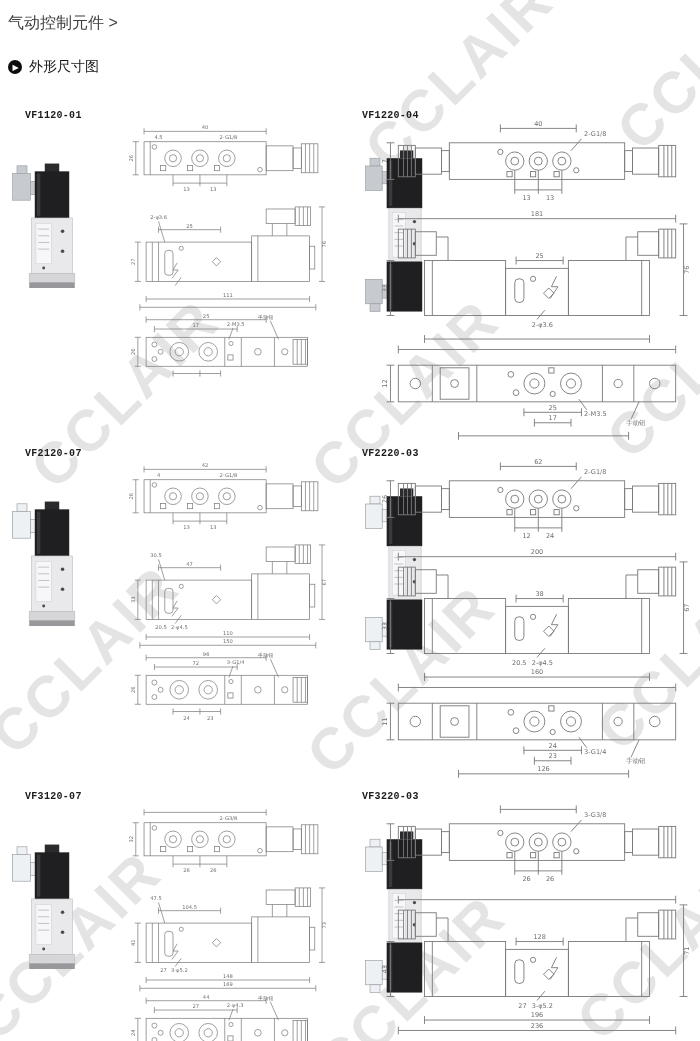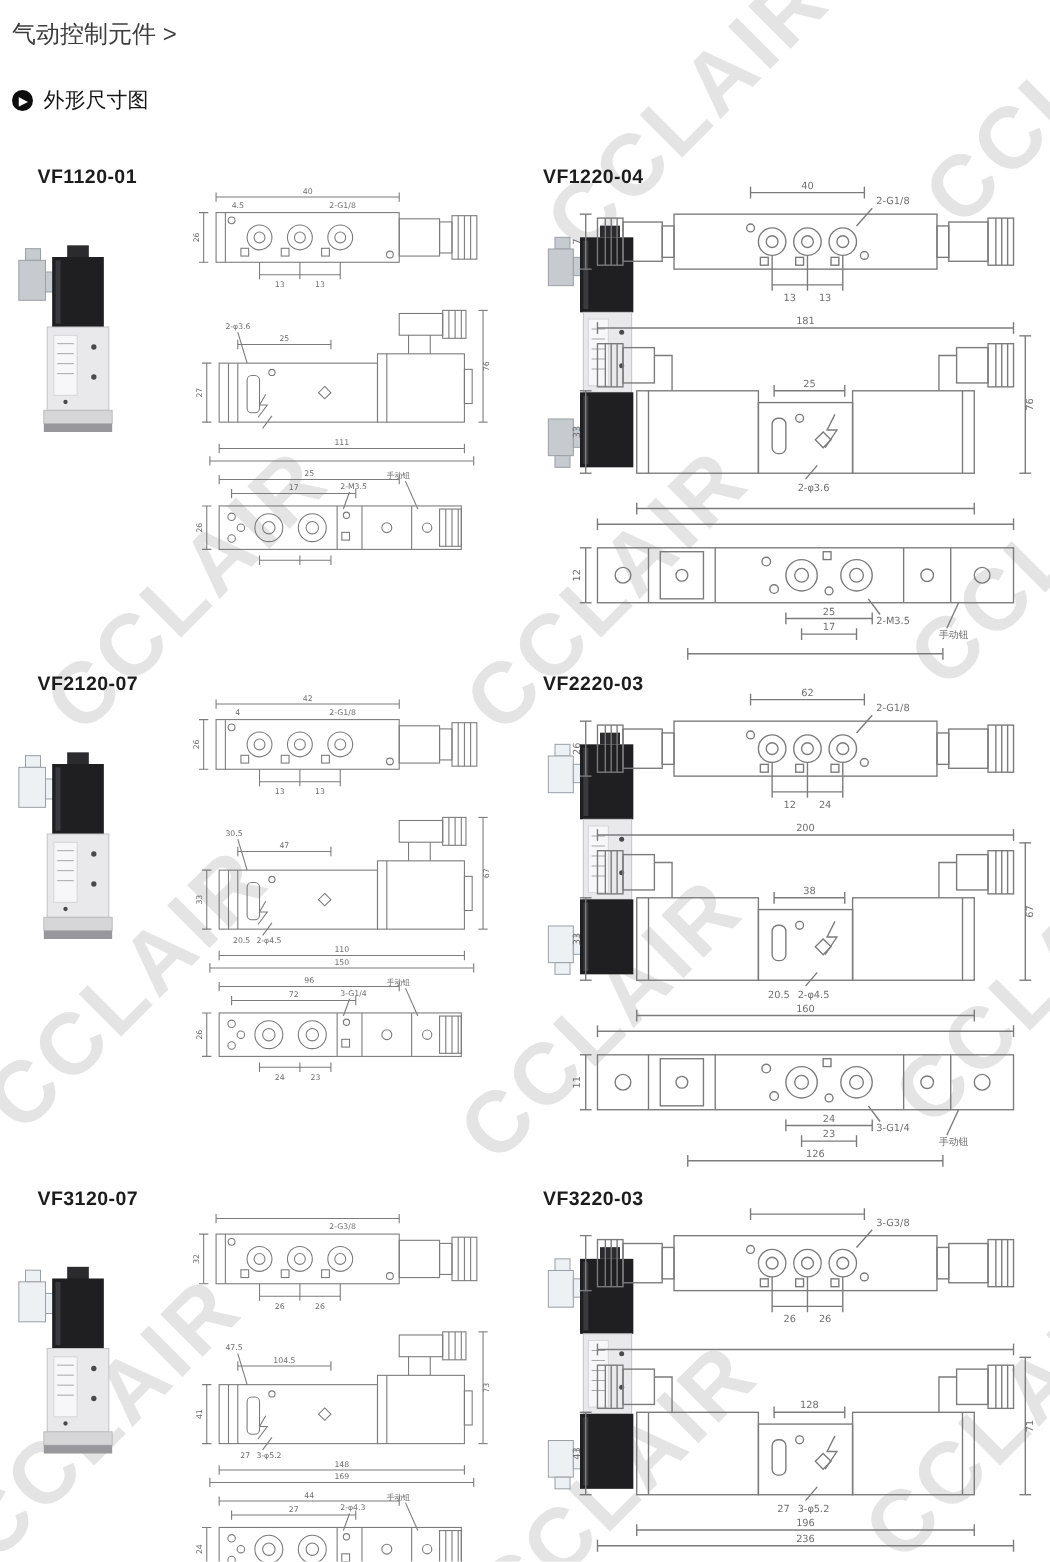--- a/index.html
+++ b/index.html
@@ -20,21 +20,21 @@
   .sec-header{position:absolute;left:8px;top:58px;display:flex;align-items:center;gap:7px;z-index:2;}
   .play-icon{width:14px;height:14px;background:#0d0d0d;border-radius:50%;color:#fff;font-size:8px;
              display:flex;align-items:center;justify-content:center;padding-left:1px;box-sizing:border-box;}
   .sec-label{font-size:14px;color:#161616;}
 
   
   .sec{position:absolute;width:348px;height:338px;z-index:1;}
   #s0{left:15px;top:106px}#s1{left:352px;top:106px}
   #s2{left:15px;top:444px}#s3{left:352px;top:444px}
   #s4{left:15px;top:787px}#s5{left:352px;top:787px}
-  .model{position:absolute;left:10px;top:4px;font-size:13px;font-weight:bold;color:#1c1c1c;letter-spacing:.3px;}
+  .model{position:absolute;left:10px;top:4px;font-size:10px;font-weight:bold;color:#1c1c1c;letter-spacing:.3px;font-family:Liberation Mono, monospace;}
 
   .photo-single{position:absolute;left:-8px;top:52px;width:80px;}
   .photo-double{position:absolute;left:8px;top:40px;width:80px;}
 
   .drawing{position:absolute;}
   .drawing-single{left:98px;top:14px;width:238px;}
   .drawing-double{left:28px;top:8px;width:314px;}
   .drawing line,.drawing rect,.drawing circle,.drawing path,.drawing polyline{
       stroke:#7b7b7b;fill:none;stroke-width:.7;}
   .dt{fill:#6f6f6f;font-size:5px;stroke:none;font-family:"DejaVu Sans",sans-serif;}

